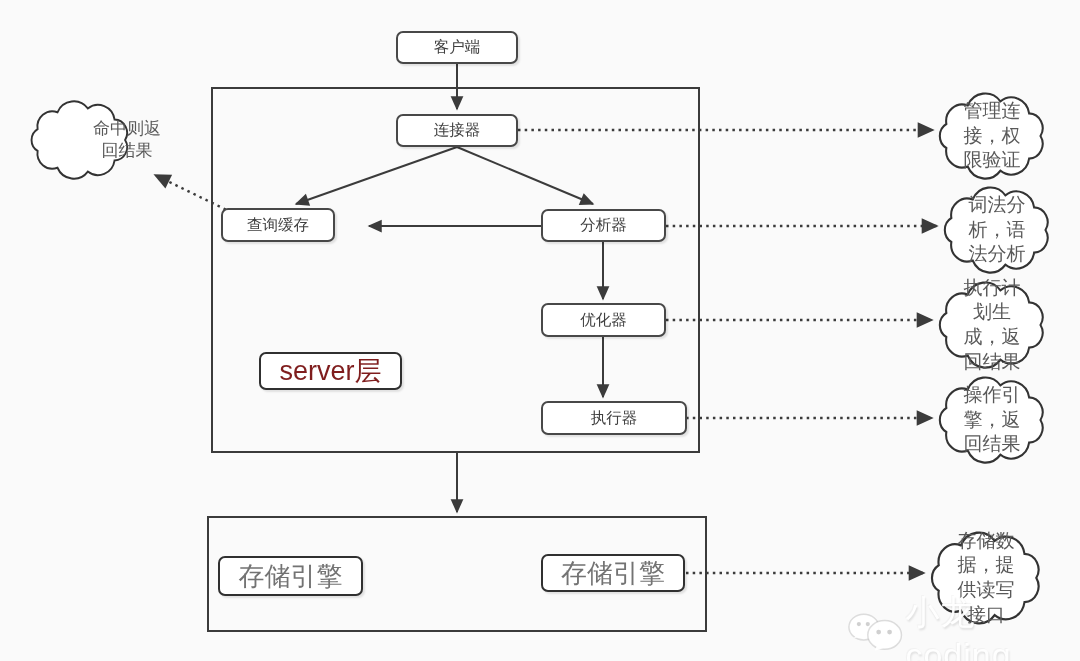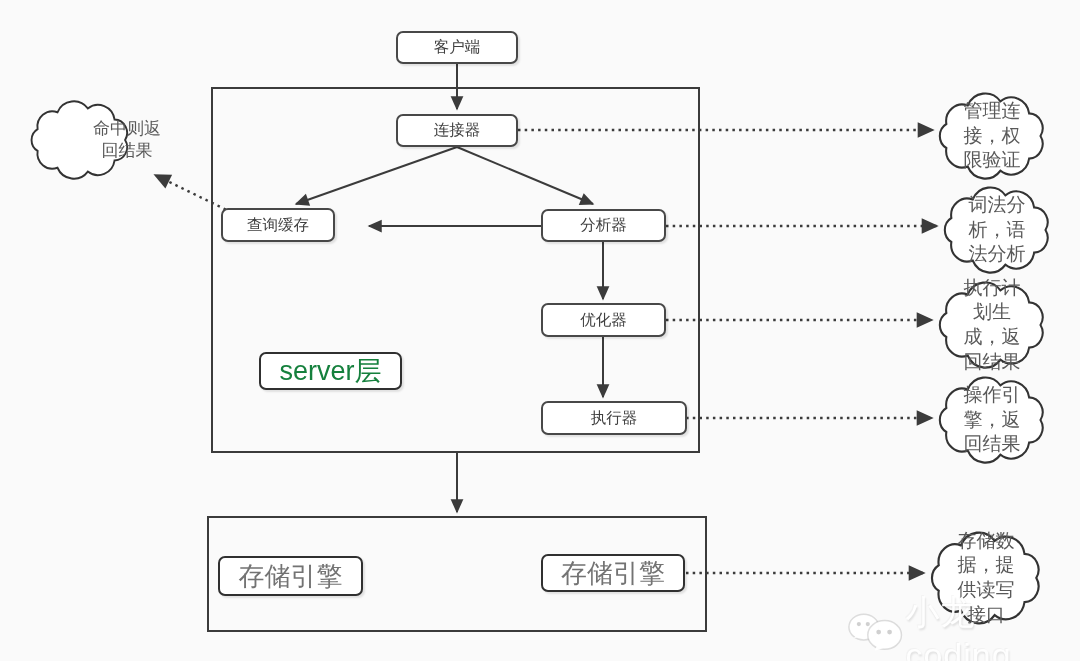--- a/index.html
+++ b/index.html
@@ -12,21 +12,21 @@
     position:absolute; background:#ffffff; border:2px solid #484848; border-radius:7px;
     display:flex; align-items:center; justify-content:center;
     font-size:15.5px; color:#404040; box-shadow:2px 2px 2px rgba(0,0,0,0.10);
   }
   .bigrect { position:absolute; border:2px solid #3b3b3b; background:transparent; }
   .labelbox {
     position:absolute; background:#ffffff; border:2.5px solid #303030; border-radius:7px;
     display:flex; align-items:center; justify-content:center;
     box-shadow:2px 2px 2px rgba(0,0,0,0.10);
   }
-  .server-label  { color:#15803d; font-size:27px; }
+  .server-label  { color:#7f1d1d; font-size:27px; }
   .storage-label { color:#737373; font-size:26px; }
 
   .cloud-text {
     position:absolute; display:flex; align-items:center; justify-content:center;
     text-align:center; font-size:19px; color:#595959; line-height:1.3;
   }
   .cloud-text.big { font-size:17px; }
 
   .watermark { position:absolute; left:844px; top:590px; display:flex; align-items:center; }
   .wm-text {

